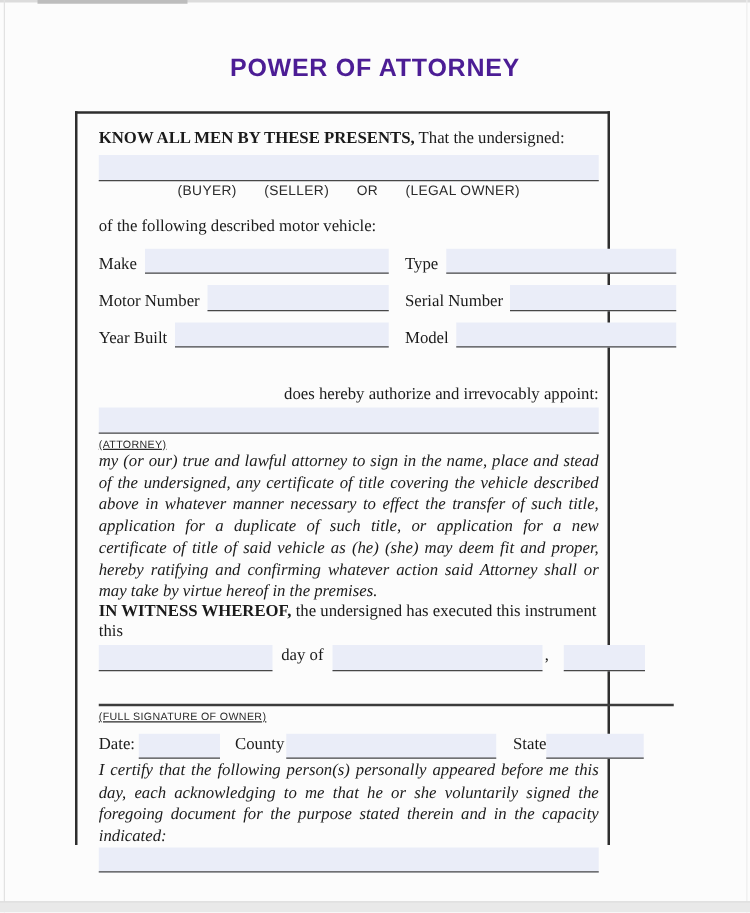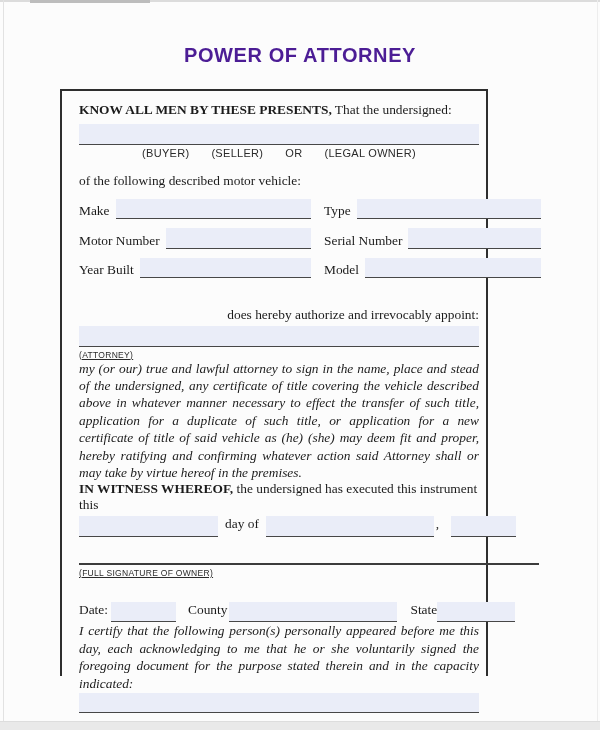--- a/index.html
+++ b/index.html
@@ -27,21 +27,21 @@
     position:absolute;left:60px;top:89px;width:428px;height:587px;
     border:2px solid #2e2e2e;border-bottom:none;
     box-sizing:border-box;
     padding:0 7px 0 17px;
   }
 
   .lead{font-size:13.4px;line-height:16px;margin:0;}
   .lead b{font-weight:bold;}
   .mt11{margin-top:11px;} .mt15{margin-top:15px;} .mt13{margin-top:29px;text-align:right;}
   .mt3{margin-top:3px;} .mt2{margin-top:0;} .mt8{margin-top:8px;}
-  .mt9{margin-top:24px;} .mt10{margin-top:10px;} .mt19{margin-top:19px;}
+  .mt9{margin-top:9px;} .mt10{margin-top:10px;} .mt19{margin-top:19px;}
   .mt26{margin-top:26px;} .mt6{margin-top:6px;} .mt1{margin-top:1px;}
 
   .field{
     display:block;background:#eaedf8;
     border:none;border-bottom:1.5px solid #474747;
     height:20.5px;box-sizing:border-box;
     font-family:"Liberation Serif", serif;font-size:13px;color:#1b1b1b;
     padding:2px 4px 0 4px;outline:none;border-radius:0;
   }
   .field-full{width:100%;}

